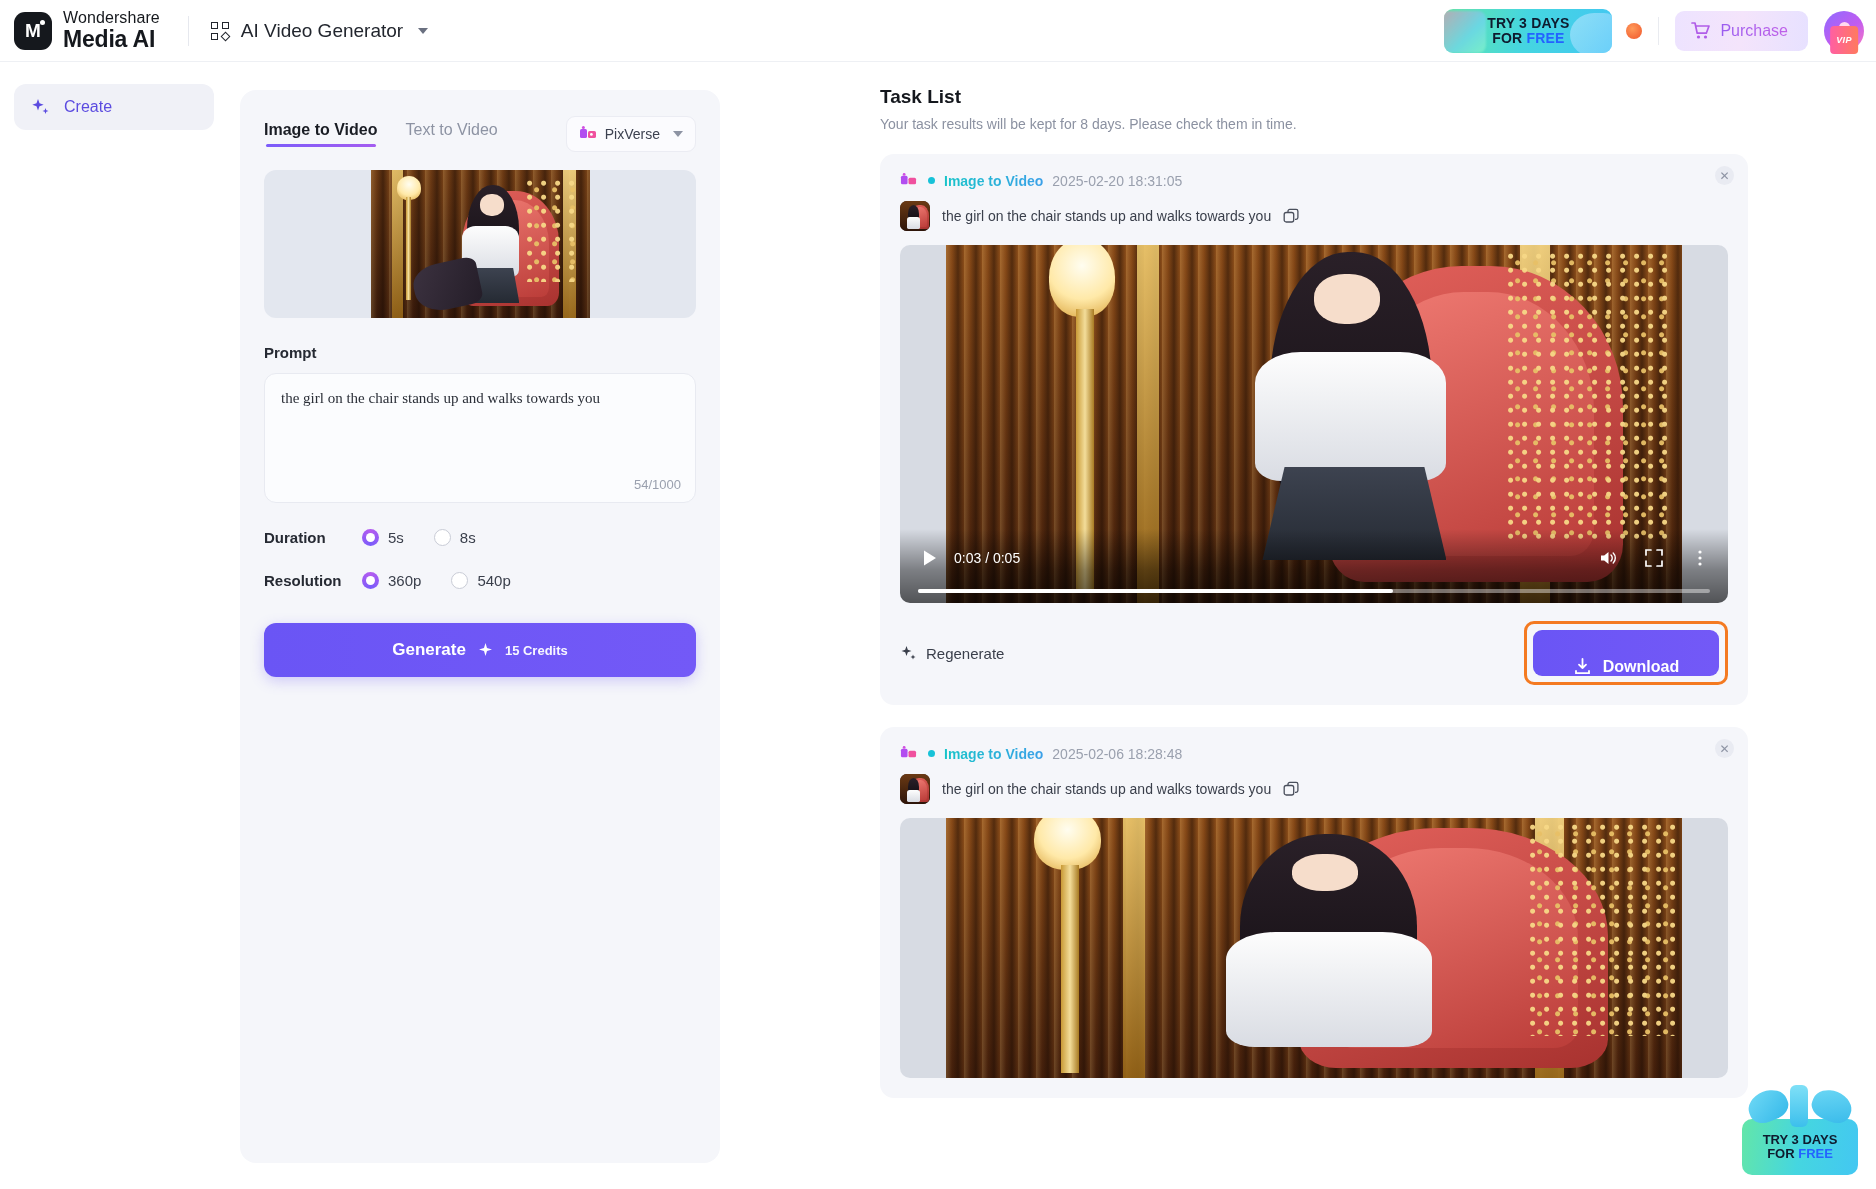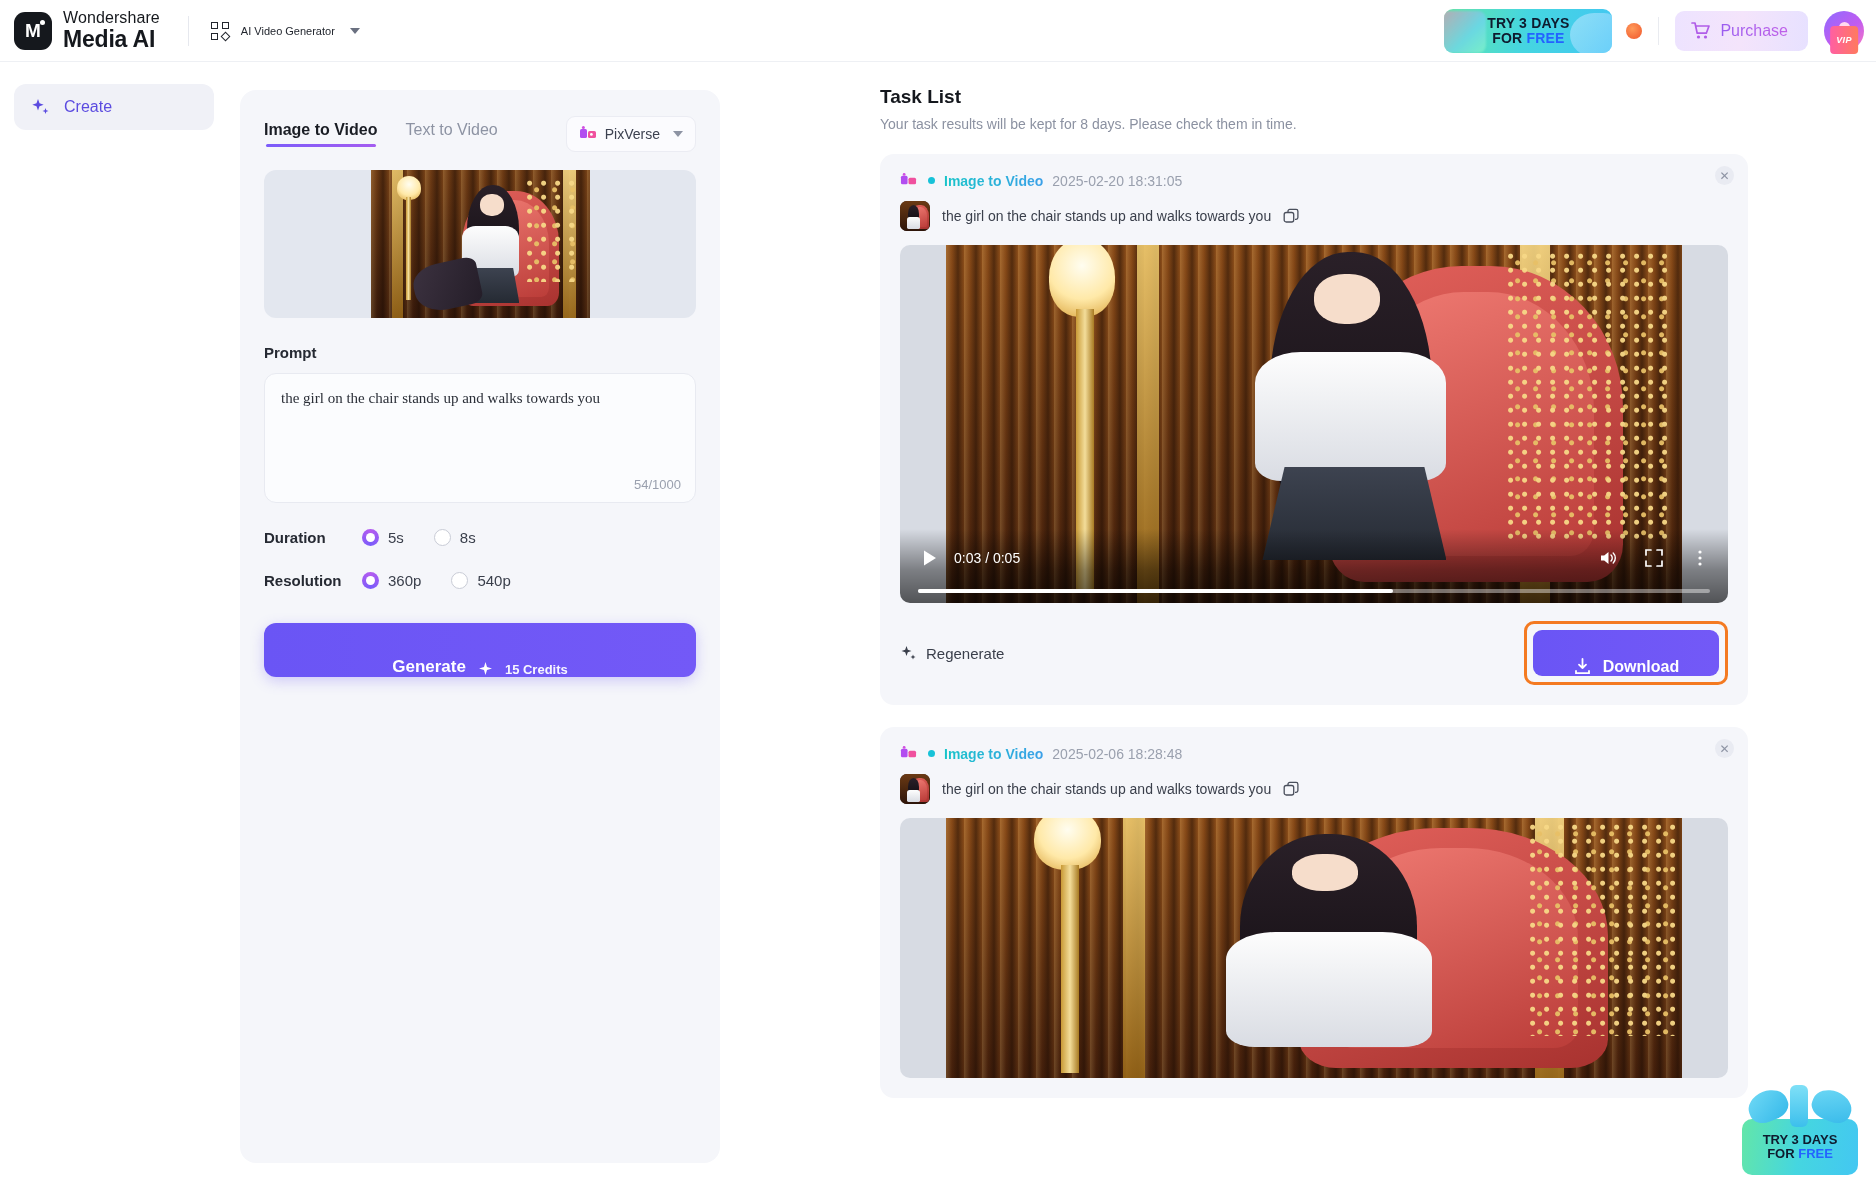--- a/index.html
+++ b/index.html
@@ -39,21 +39,21 @@
   .hdr-div { width: 1px; height: 30px; background: #e6e8ee; margin: 0 22px 0 28px; }
   .app-switch { display: flex; align-items: center; gap: 10px; cursor: pointer; }
   .grid-icon { display:inline-block; width:20px; height:20px; position: relative; }
   .grid-icon i {
     position:absolute; width:7px; height:7px; border:1.8px solid #22262e; background: transparent;
   }
   .grid-icon i.a { left:0; top:1px; }
   .grid-icon i.b { left:11px; top:1px; }
   .grid-icon i.c { left:0; top:12px; }
   .grid-icon i.d { left:11px; top:12px; transform: rotate(45deg); }
-  .app-switch-label { font-size: 11px; color: #22262e; font-weight: 500; }
+  .app-switch-label { font-size: 19px; color: #22262e; font-weight: 500; }
   .chev { width: 0; height: 0; border-left: 5px solid transparent; border-right: 5px solid transparent;
           border-top: 6px solid #6a7080; margin-left: 5px; }
 
   .hdr-right { margin-left: auto; display: flex; align-items: center; gap: 0; padding-right: 12px; }
   .promo-pill {
     width: 168px; height: 44px; border-radius: 9px;
     background: linear-gradient(100deg,#63e6a8 0%, #45d6e0 48%, #43c7f2 100%);
     display: flex; align-items: center; justify-content: center;
     cursor: pointer; position: relative; overflow: hidden;
     margin-right: 14px;
@@ -197,21 +197,21 @@
   .rdot { width: 17px; height: 17px; border-radius: 50%; border: 1.5px solid #c9ccd6; background: #fff; flex:none; position: relative; }
   .radio.sel .rdot {
     border: none;
     background: conic-gradient(from 180deg,#7b5cfa,#b45cf0,#7b5cfa);
   }
   .radio.sel .rdot::after { content:""; position:absolute; inset:4px; border-radius:50%; background:#fff; }
 
   .generate-btn {
     margin-top: 34px; height: 54px; border-radius: 12px;
     background: linear-gradient(90deg,#6a55f5,#7359f7);
-    display: flex; align-items: flex-end; justify-content: center; gap: 12px;
+    display: flex; align-items: center; justify-content: center; gap: 12px;
     cursor: pointer; color: #fff; box-shadow: 0 4px 14px rgba(106,85,245,.28);
   }
   .generate-btn .g { font-size: 17px; font-weight: bold; }
   .generate-btn .c { font-size: 13px; font-weight: bold; opacity: .95; }
 
   
   .tasks { position: absolute; left: 880px; top: 86px; width: 868px; height: 1103px; overflow: hidden; }
   .tasks-title { font-size: 19px; font-weight: bold; color: #14171d; }
   .tasks-sub { font-size: 14px; color: #8b91a1; margin-top: 8px; }
 

